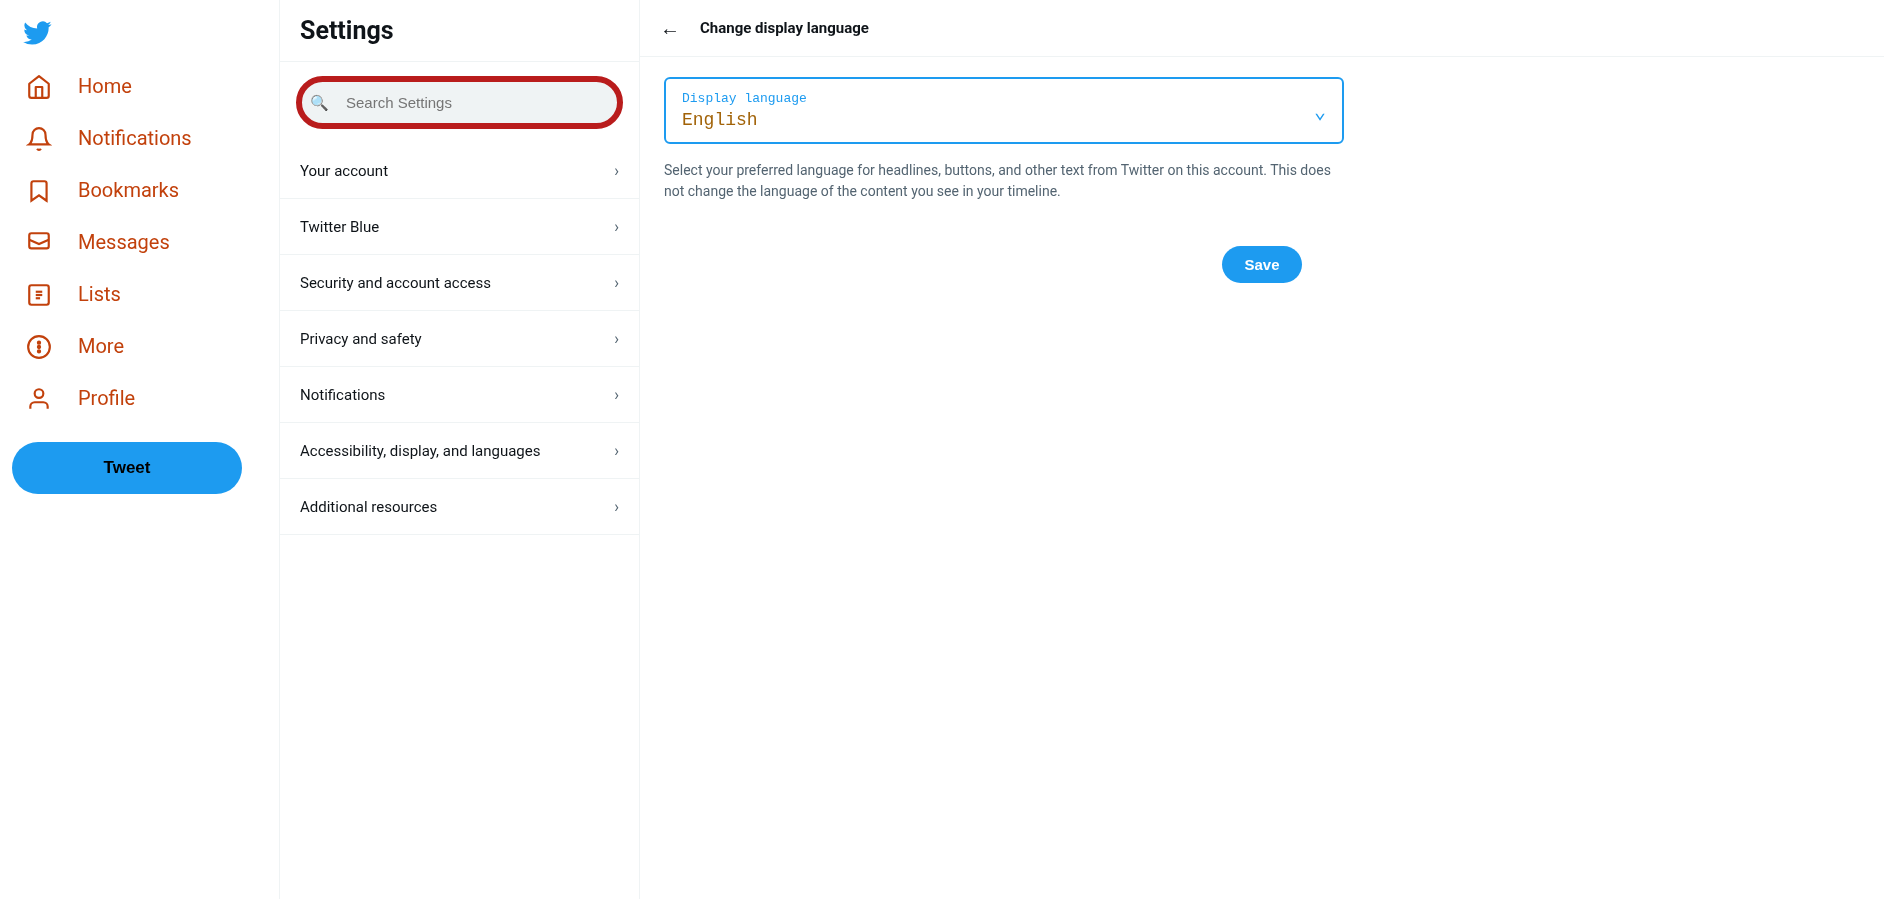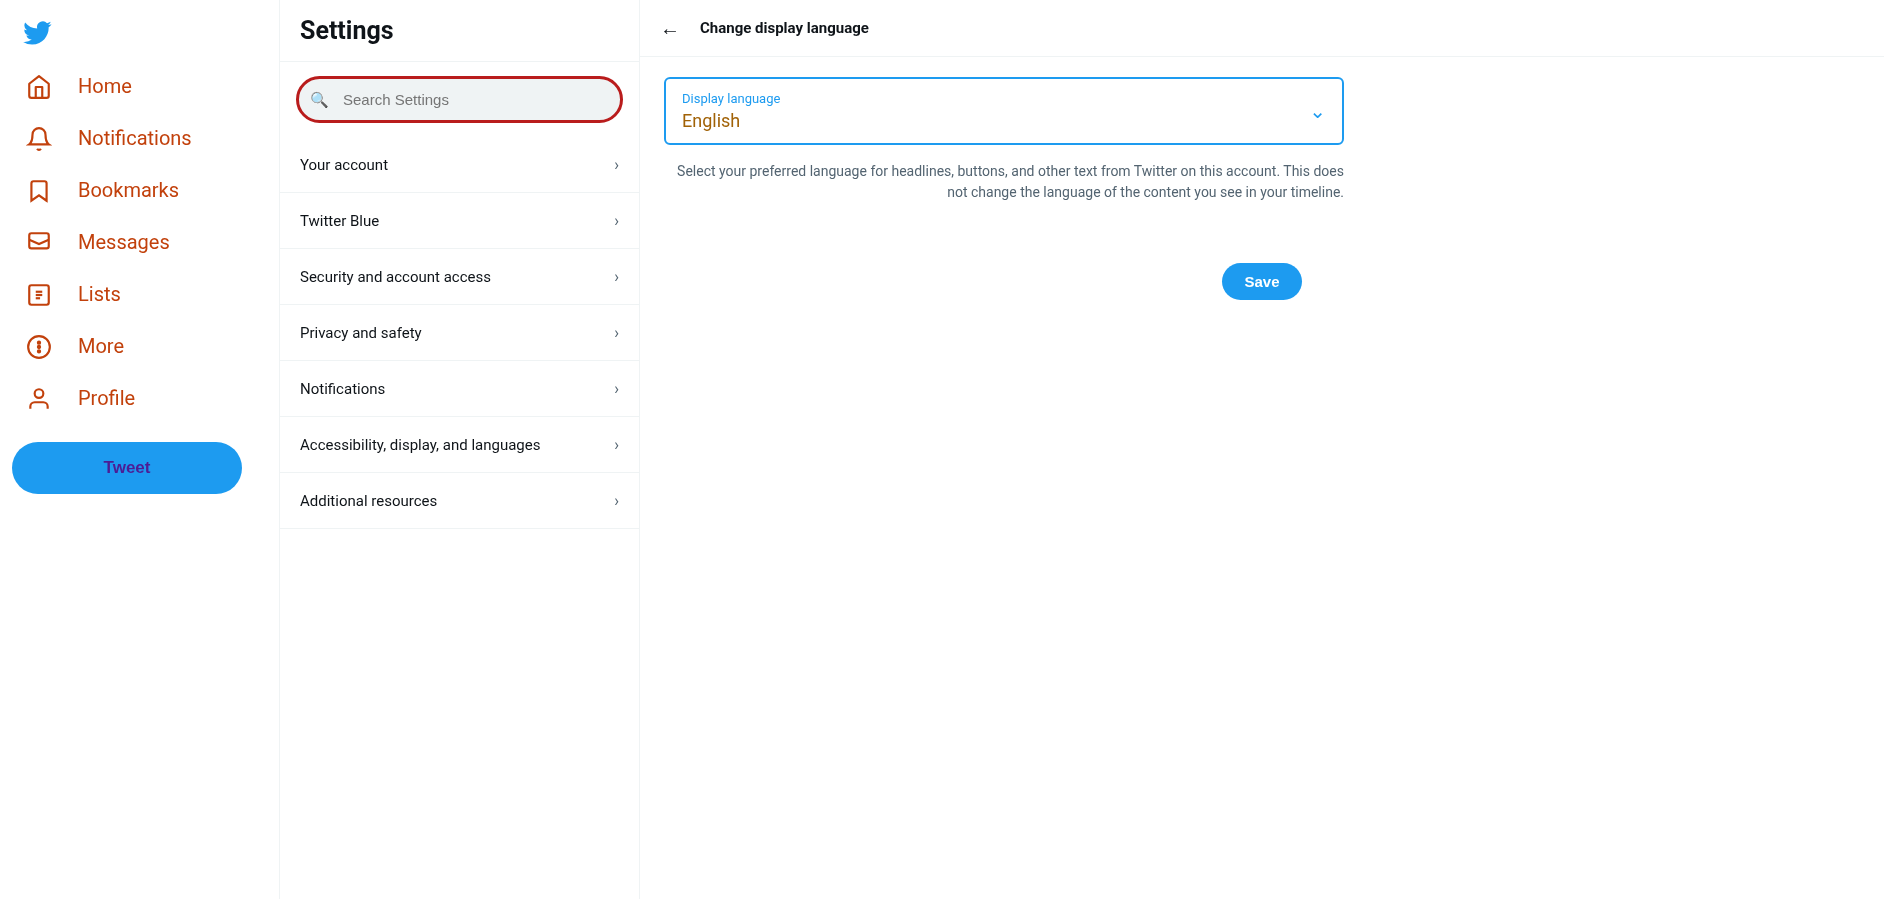--- a/index.html
+++ b/index.html
@@ -54,21 +54,21 @@
       display: flex;
       align-items: center;
       justify-content: center;
       flex-shrink: 0;
     }
     .nav-icon svg { width: 26px; height: 26px; }
 
     .tweet-button {
       margin-top: 16px;
       background: #1d9bf0;
-      color: #4c1d95;
+      color: #000000;
       border: none;
       border-radius: 50px;
       padding: 16px 20px;
       font-size: 17px;
       font-weight: 700;
       cursor: pointer;
       width: 100%;
       max-width: 230px;
     }
 
@@ -88,21 +88,21 @@
       border-bottom: 1px solid #eff3f4;
     }
     .search-settings-bar {
       margin: 14px 16px;
       position: relative;
     }
     .search-settings-bar input {
       width: 100%;
       padding: 12px 18px 12px 44px;
       border-radius: 50px;
-      border: 3px solid #b91c1c;
+      border: 6px solid #b91c1c;
       background: #eff3f4;
       font-size: 15px;
       color: #1d4ed8;
       outline: none;
     }
     .search-icon-inner {
       position: absolute;
       left: 14px;
       top: 50%;
       transform: translateY(-50%);
@@ -160,20 +160,21 @@
     .language-dropdown {
       border: 2px solid #1d9bf0;
       border-radius: 6px;
       padding: 12px 16px;
       display: flex;
       flex-direction: column;
       position: relative;
       cursor: pointer;
       max-width: 680px;
       margin-bottom: 16px;
+      font-family: Liberation Mono, monospace;
     }
     .language-label {
       font-size: 13px;
       color: #1d9bf0;
       margin-bottom: 4px;
       font-weight: 400;
     }
     .language-value {
       font-size: 18px;
       color: #a16207;
@@ -185,22 +186,21 @@
       transform: translateY(-50%);
       color: #1d9bf0;
       font-size: 20px;
     }
 
     .language-description {
       font-size: 14px;
       color: #536471;
       max-width: 680px;
       line-height: 1.5;
-      margin-bottom: 24px;
-      text-align: right;
+      margin-bottom: 8px;
     }
     .save-button {
       background: #1d9bf0;
       color: #fff;
       border: none;
       border-radius: 50px;
       padding: 10px 22px;
       font-size: 15px;
       font-weight: 700;
       cursor: pointer;

